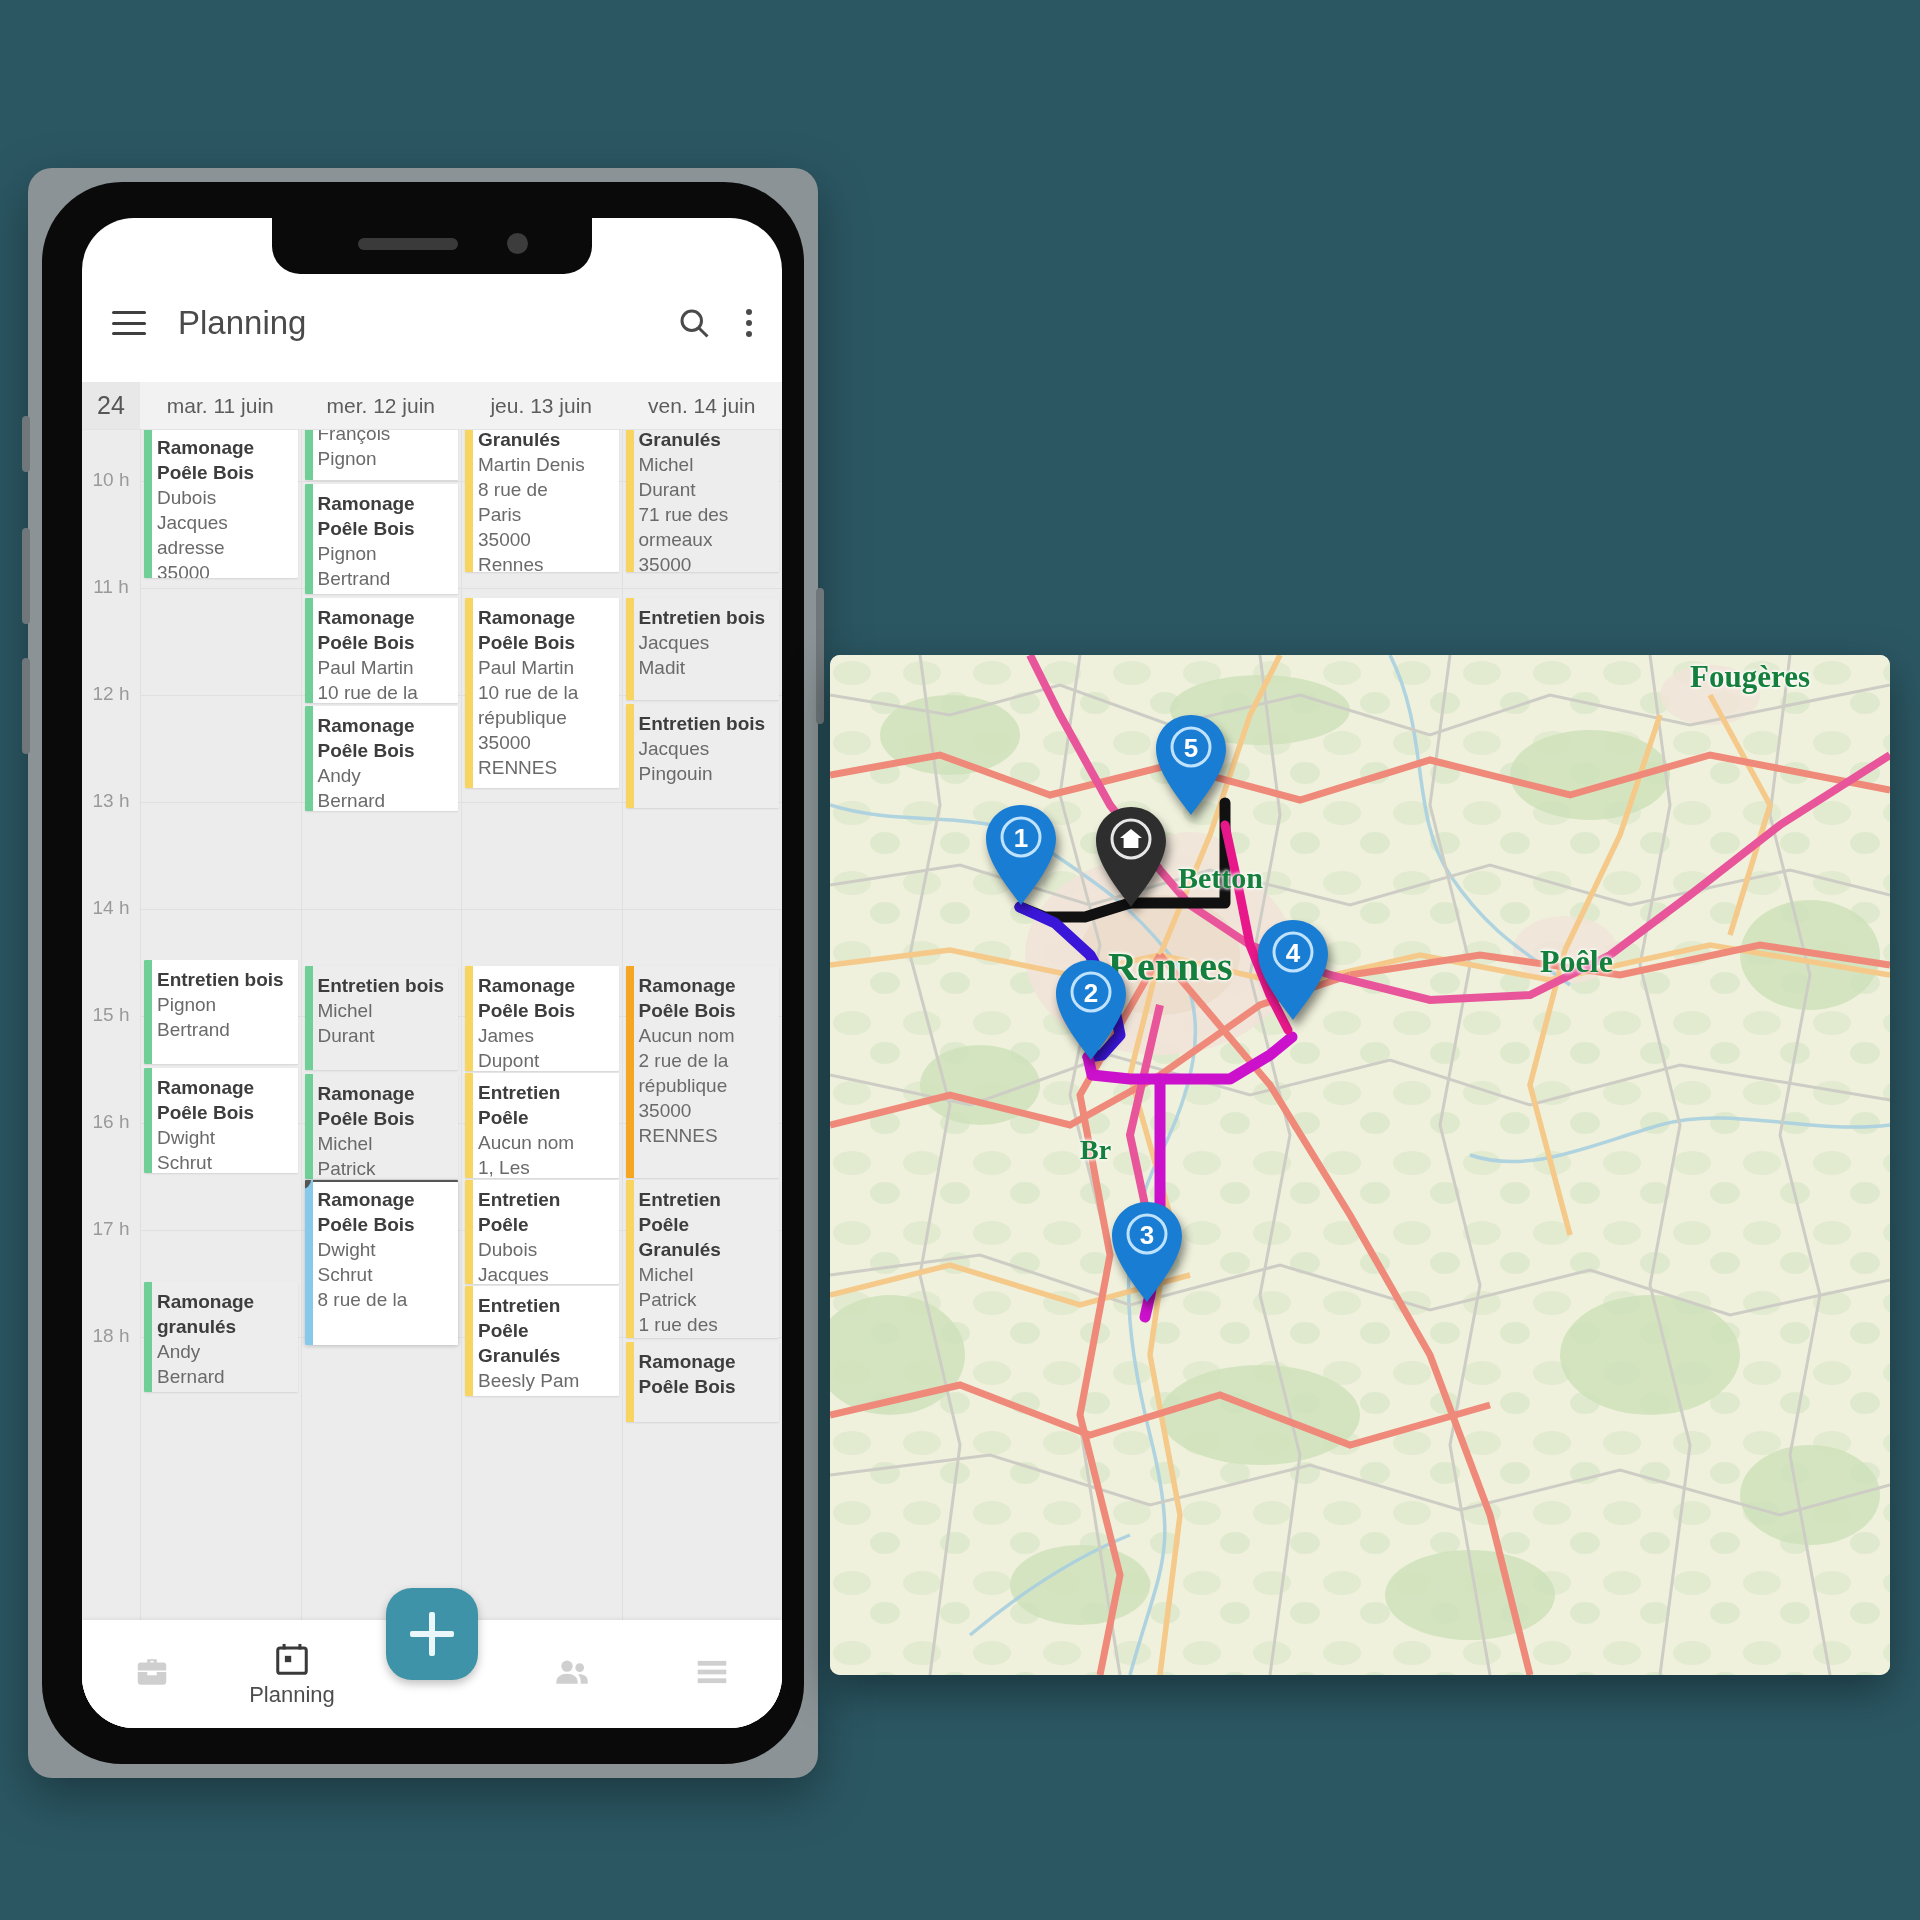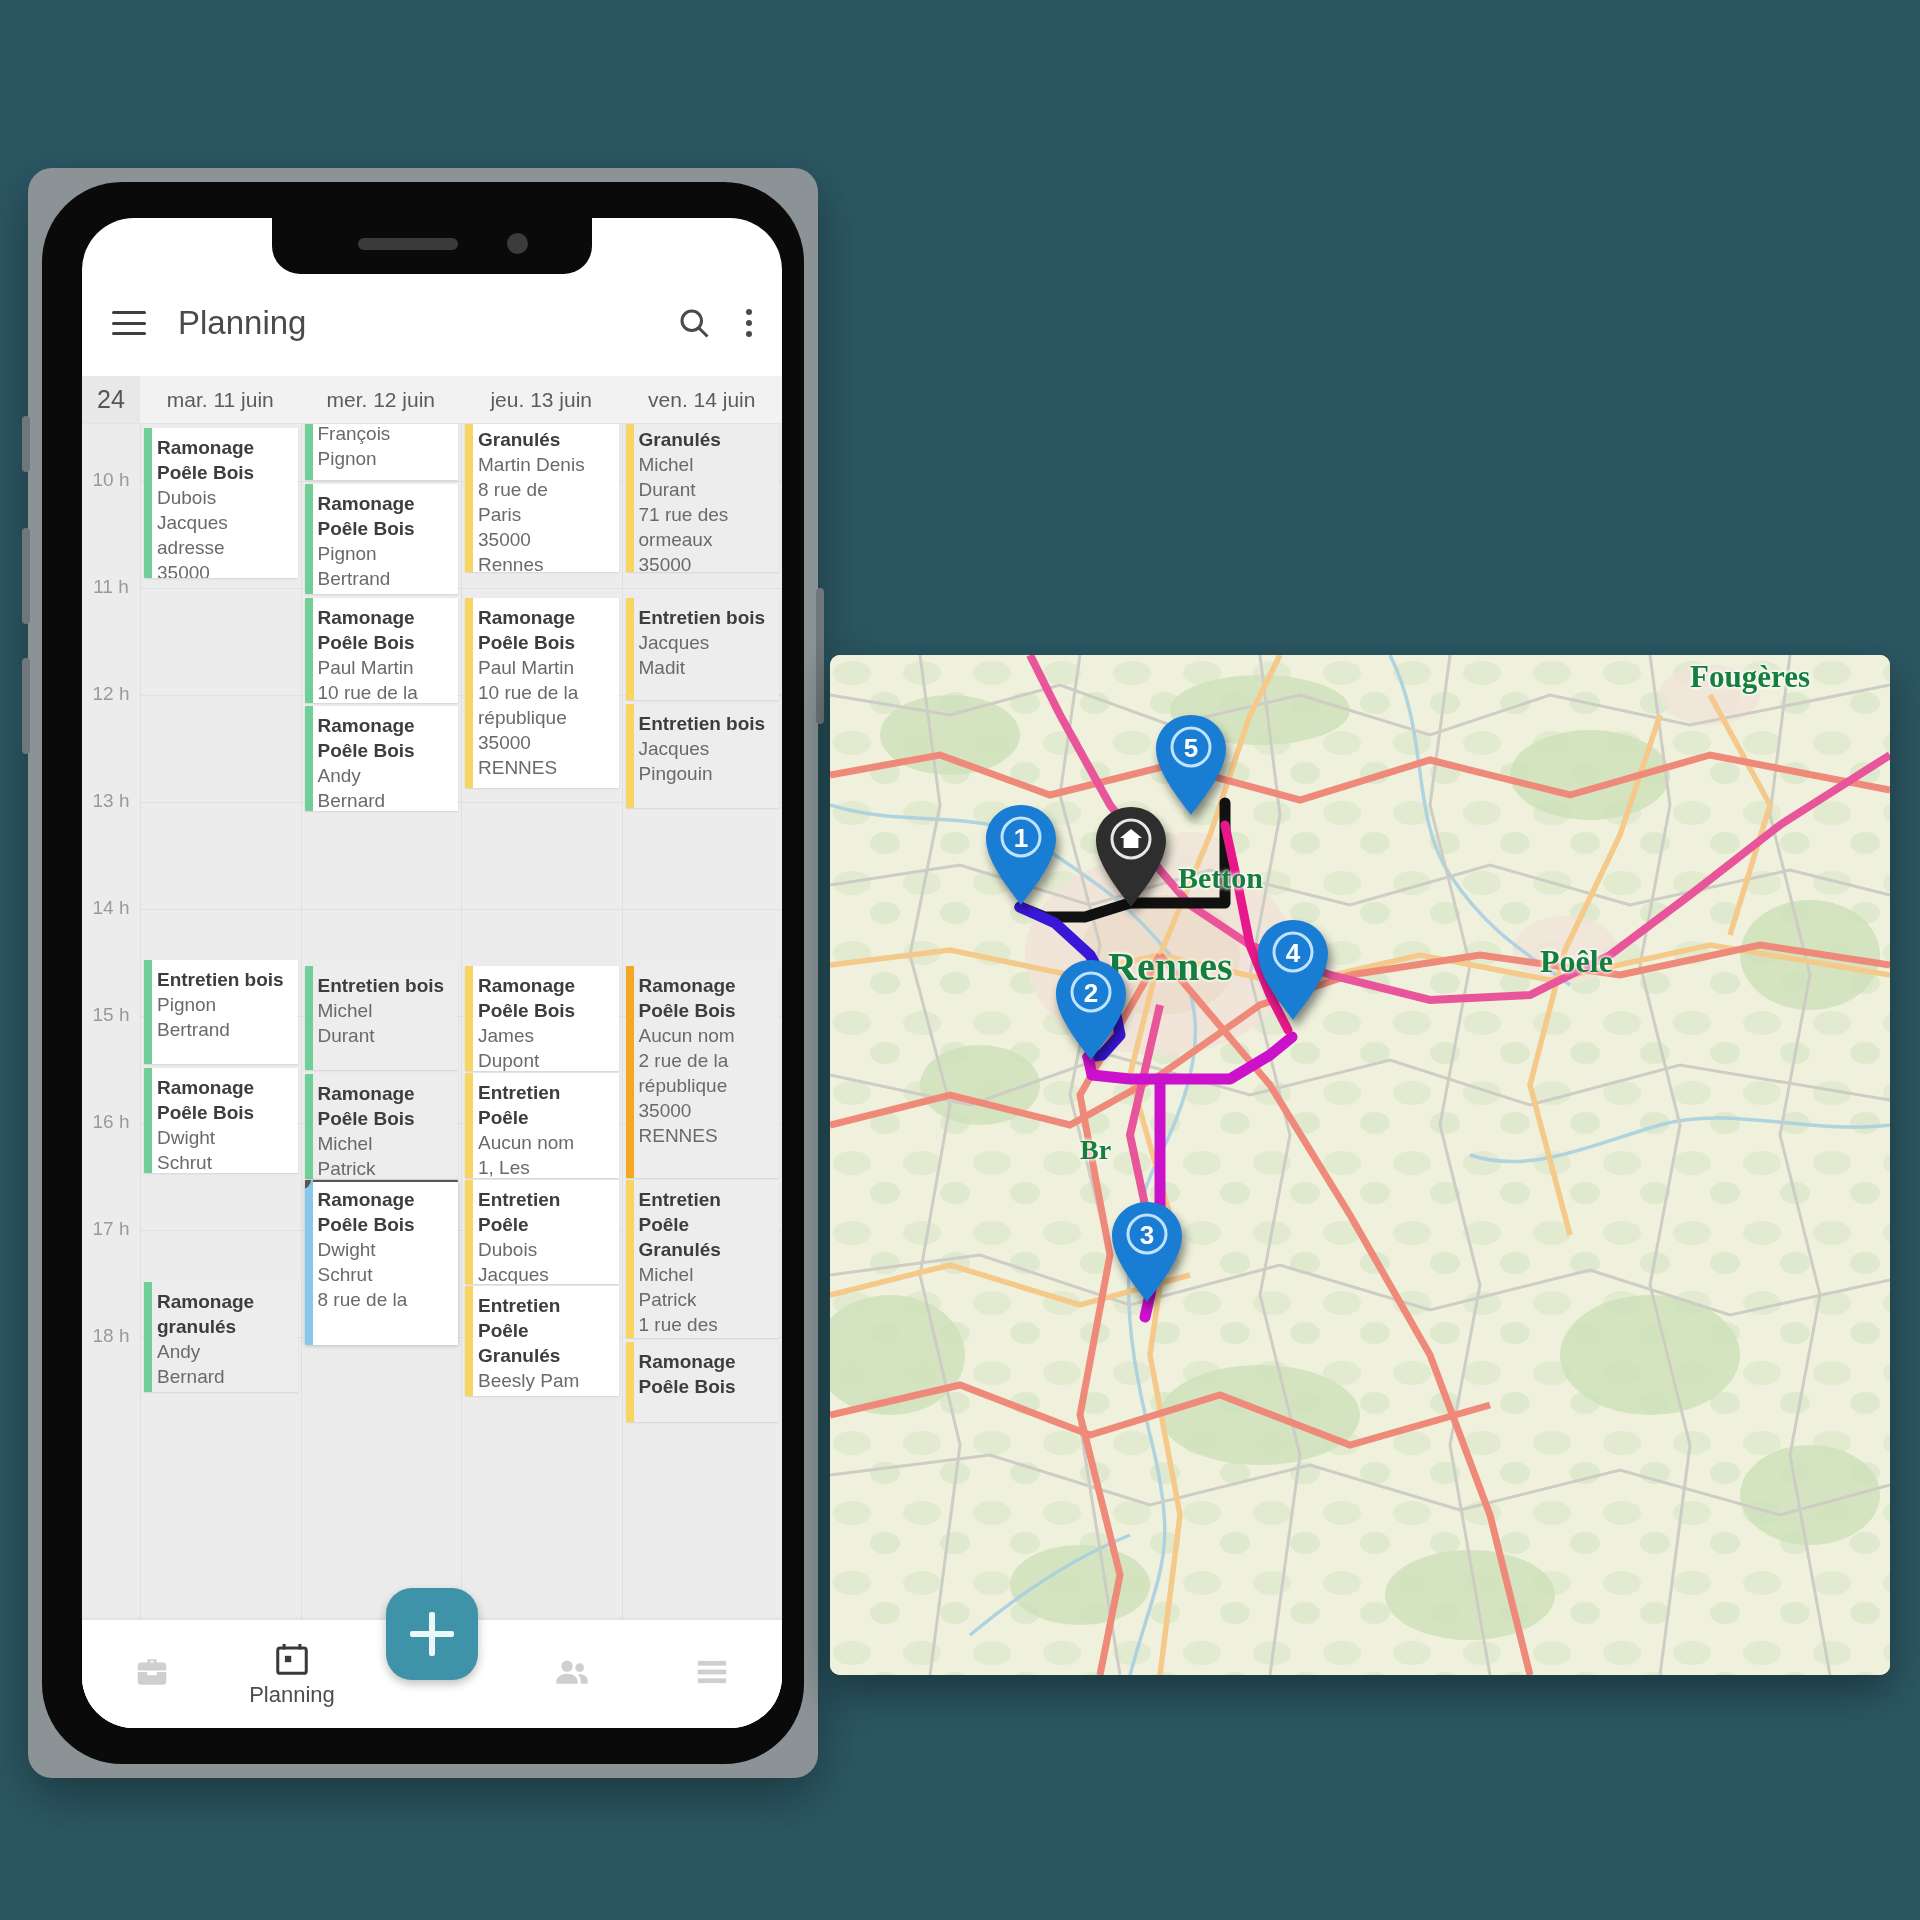--- a/index.html
+++ b/index.html
@@ -59,21 +59,21 @@
   #hamburger span { display:block; height: 3px; background:#3f3f3f; border-radius:2px;}
   #app-title { margin-left: 32px; font-size: 33px; color: #4a4a4a; font-weight: 400; }
   #appbar-spacer { flex: 1; }
   .appbar-icon { color:#4a4a4a; display:flex; align-items:center; justify-content:center; }
   #search-icon { margin-right: 34px; }
   #kebab { display:flex; flex-direction:column; gap:5px; }
   #kebab i { width:6px; height:6px; background:#4a4a4a; border-radius:50%; display:block; }
 
   
   #dayheader {
-    position: absolute; top: 158px; left: 0; right: 0; height: 48px;
+    position: absolute; top: 164px; left: 0; right: 0; height: 48px;
     background: #f2f2f2; display: flex; align-items: center;
     border-bottom: 1px solid #e3e3e3; z-index: 18;
   }
   #weeknum {
     width: 58px; text-align: center; font-size: 25px; color:#565656;
     background:#e8e8e8; height:100%; display:flex; align-items:center; justify-content:center;
   }
   .daycol-head { flex: 1; text-align: center; font-size: 21px; color:#5c5c5c; }
 
   

